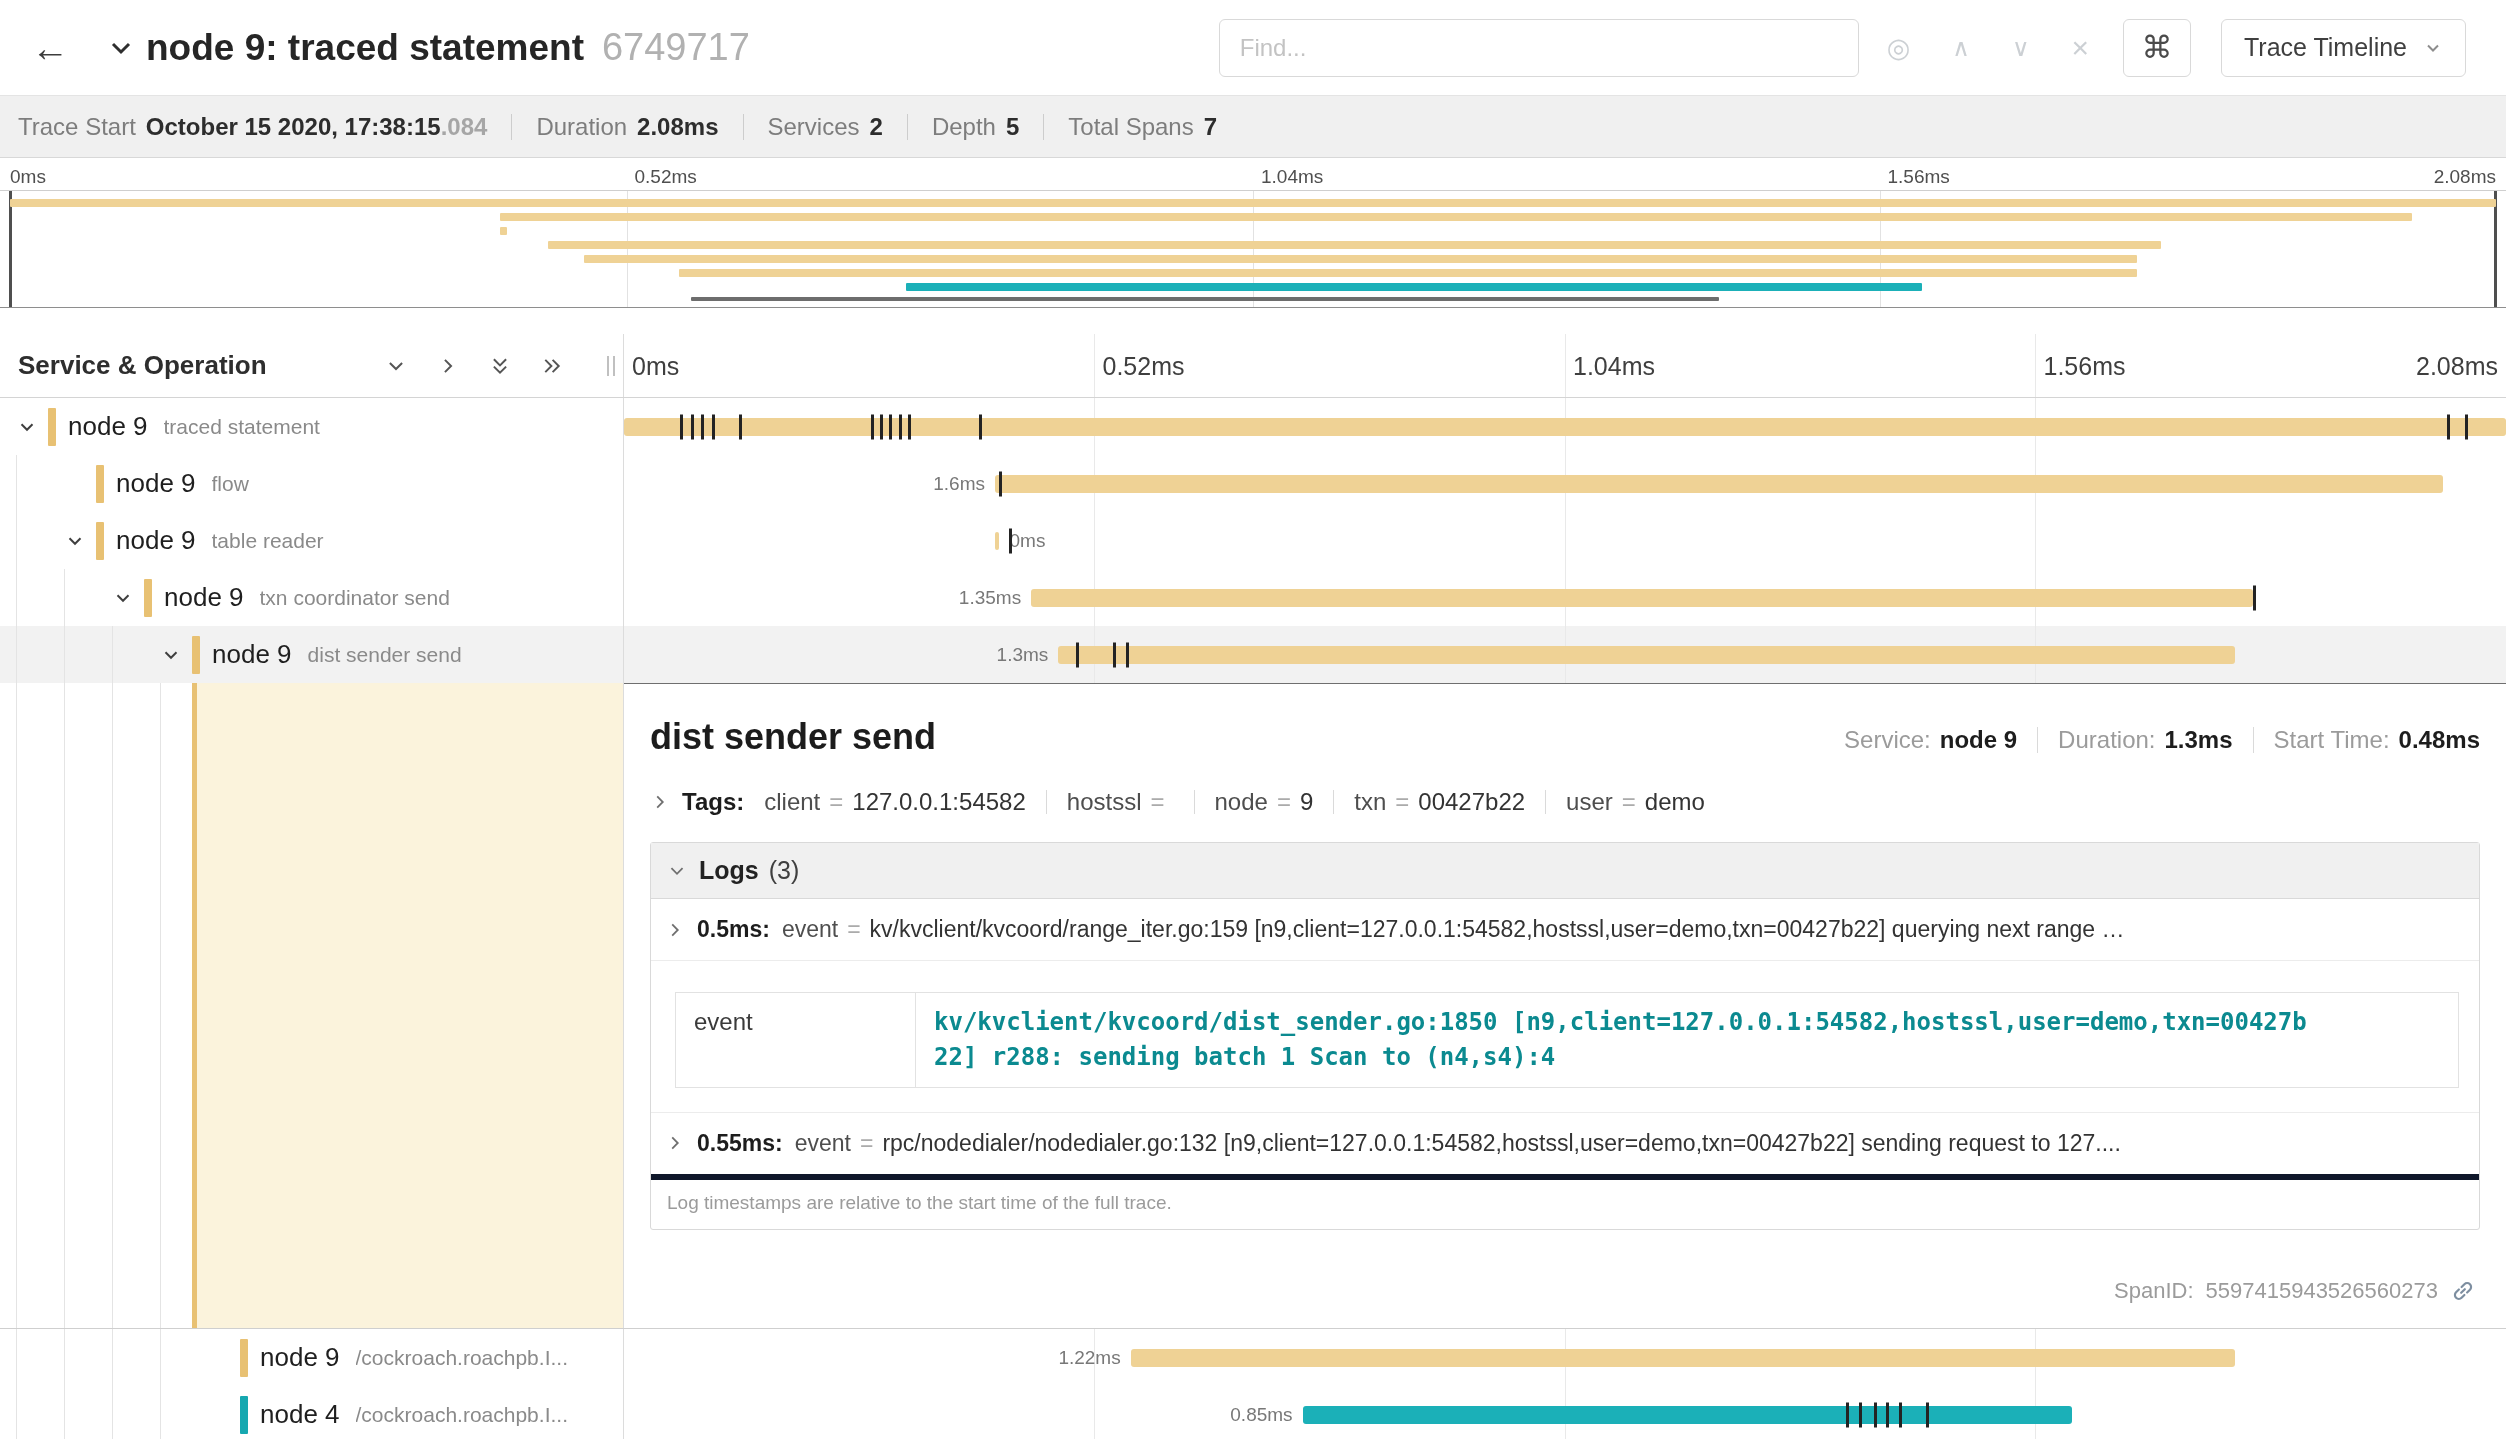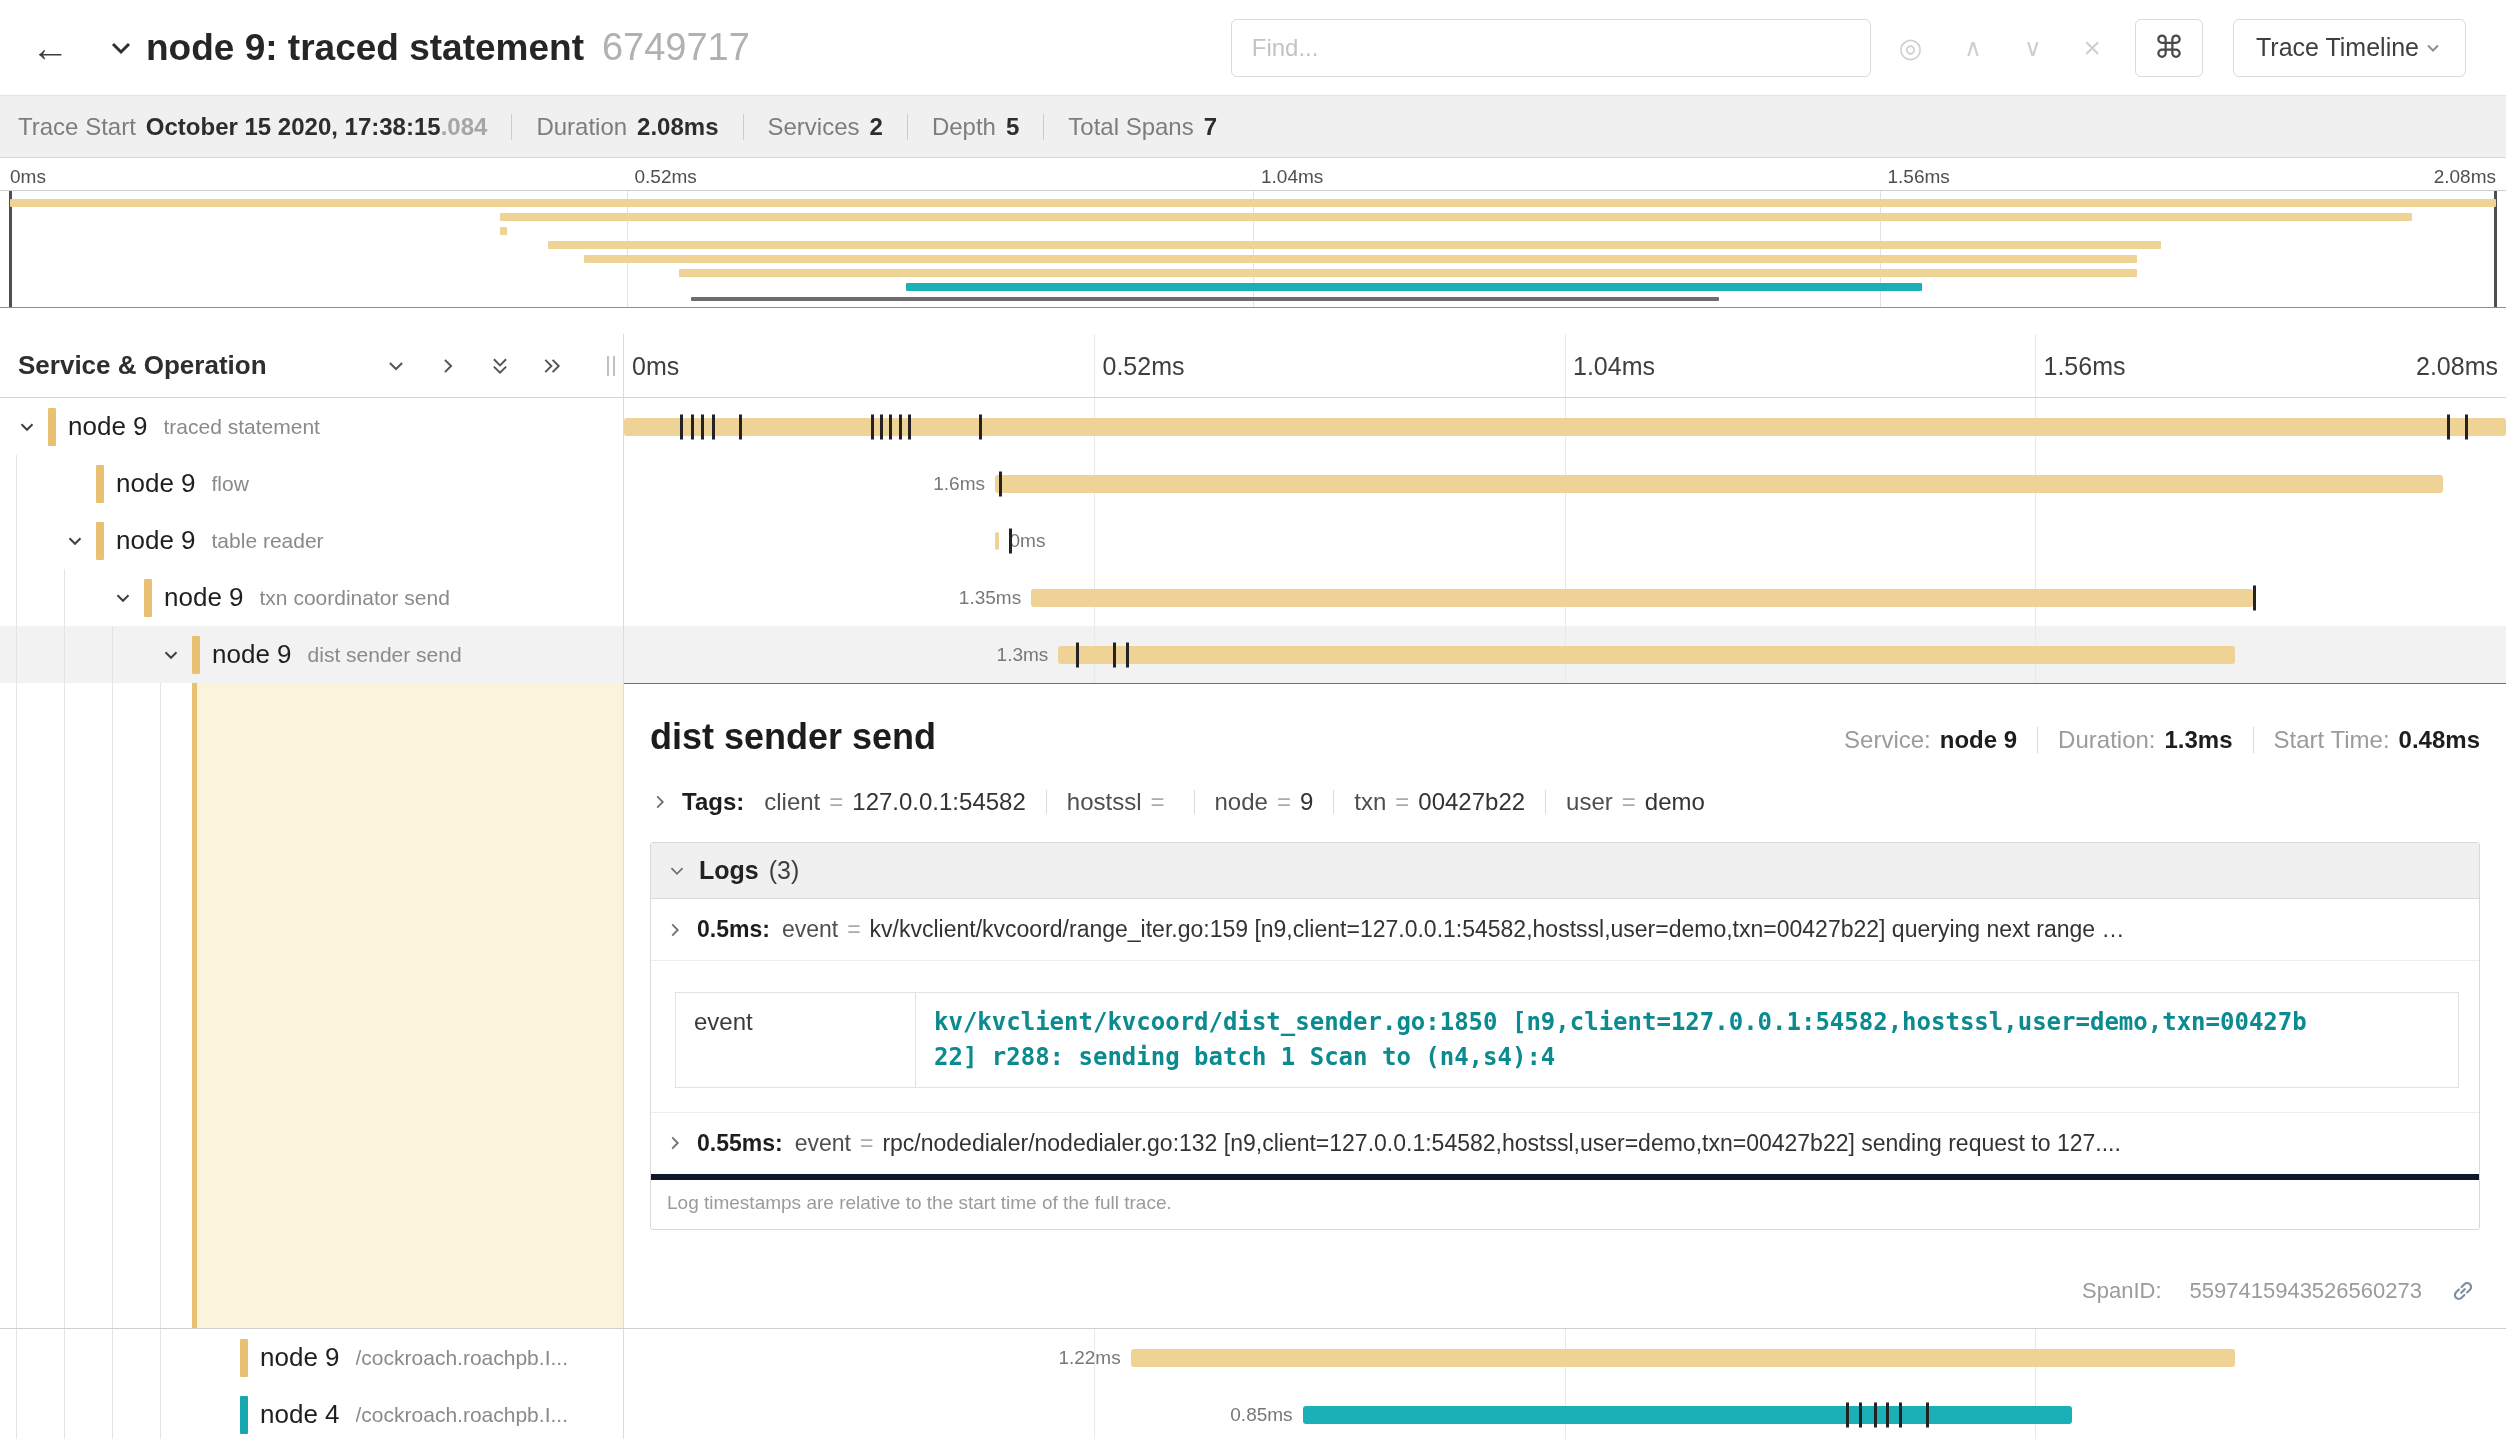--- a/index.html
+++ b/index.html
@@ -14,21 +14,21 @@
   .page-title { font-size:37px; font-weight:600; color:#262626; white-space:nowrap; }
   .trace-id { font-size:38px; color:#b1b1b1; margin-left:18px; font-weight:400; }
   .findwrap { margin-left:auto; display:flex; align-items:center;padding-left:31px; }
   .find-input { width:640px; height:58px; border:1px solid #d9d9d9; border-radius:6px; padding:0 20px; font-size:24px; color:#444; outline:none; font-family:inherit; }
   .find-input::placeholder { color:#c3c3c3; }
   .find-icons { display:flex; align-items:center; gap:42px; margin:0 34px 0 28px; color:#ccd0d4; }
   .fi-target { font-size:27px; }
   .fi-chev { font-size:24px; }
   .fi-close { font-size:30px; }
   .kbd-btn { width:68px; height:58px; border:1px solid #d9d9d9; border-radius:6px; background:#fff; font-size:31px; color:#4a4a4a; cursor:pointer; }
-  .view-btn { height:58px; margin-left:30px; padding:0 22px; border:1px solid #d9d9d9; border-radius:6px; background:#fff; font-size:25px; color:#3f3f3f; display:flex; align-items:center; gap:4px; cursor:pointer; font-family:inherit; white-space:nowrap;justify-content:flex-end; }
+  .view-btn { height:58px; margin-left:30px; padding:0 22px; border:1px solid #d9d9d9; border-radius:6px; background:#fff; font-size:25px; color:#3f3f3f; display:flex; align-items:center; gap:16px; cursor:pointer; font-family:inherit; white-space:nowrap;justify-content:flex-end; }
   .view-btn svg { color:#8d8d8d; }
 
   
   .summary { height:62px; background:#f0f0f0; border-bottom:1px solid #d8d8d8; display:flex; align-items:center; padding:0 18px; font-size:24px; color:#7d7d7d; white-space:nowrap; }
   .sval { color:#2d2d2d; font-weight:700; margin-left:10px; }
   .ssfx { color:#a6a6a6; font-weight:700; }
   .ssep { width:1px; height:26px; background:#cdcdcd; margin:0 24px; flex:none; }
 
   
   .mm-labels { position:relative; height:32px; font-size:19px; color:#4f4f4f; }
@@ -109,21 +109,21 @@
   .lk { color:#4e4e4e; }
   .lv { overflow:hidden; text-overflow:ellipsis; flex:1; color:#333; }
   .log-exp { padding:15px 14px 8px; }
   .log-exp-head { display:flex; align-items:center; font-size:23px; cursor:pointer; }
   table.kv { border-collapse:collapse; border:1px solid #e2e2e2; margin:16px 4px 16px 10px; width:calc(100% - 16px); }
   table.kv td { vertical-align:top; }
   td.k { width:240px; border-right:1px solid #e2e2e2; padding:15px 18px; font-size:24px; color:#3a3a3a; }
   td.v { padding:12px 18px; }
   .v-inner { font-family:"DejaVu Sans Mono","Liberation Mono",monospace; font-weight:700; font-size:24px; color:var(--log-val); line-height:1.45; word-break:break-all; max-width:1380px; }
   .logs-foot { border-top:6px solid #0f172a; padding:12px 16px 15px; font-size:19px; color:#9b9b9b; }
-  .spanid { margin-top:auto; display:flex; justify-content:flex-end; align-items:center; gap:28px; padding:20px 4px 24px; font-size:22px; color:#9b9b9b; }
+  .spanid { margin-top:auto; display:flex; justify-content:flex-end; align-items:center; gap:12px; padding:20px 4px 24px; font-size:22px; color:#9b9b9b; }
   .linkico { display:flex; cursor:pointer; }
 </style>
 </head>
 <body>
 
 <div class="app">
 
   <header class="topbar">
     <button class="back-btn"><span>←</span></button>
     <span class="title-chev">

